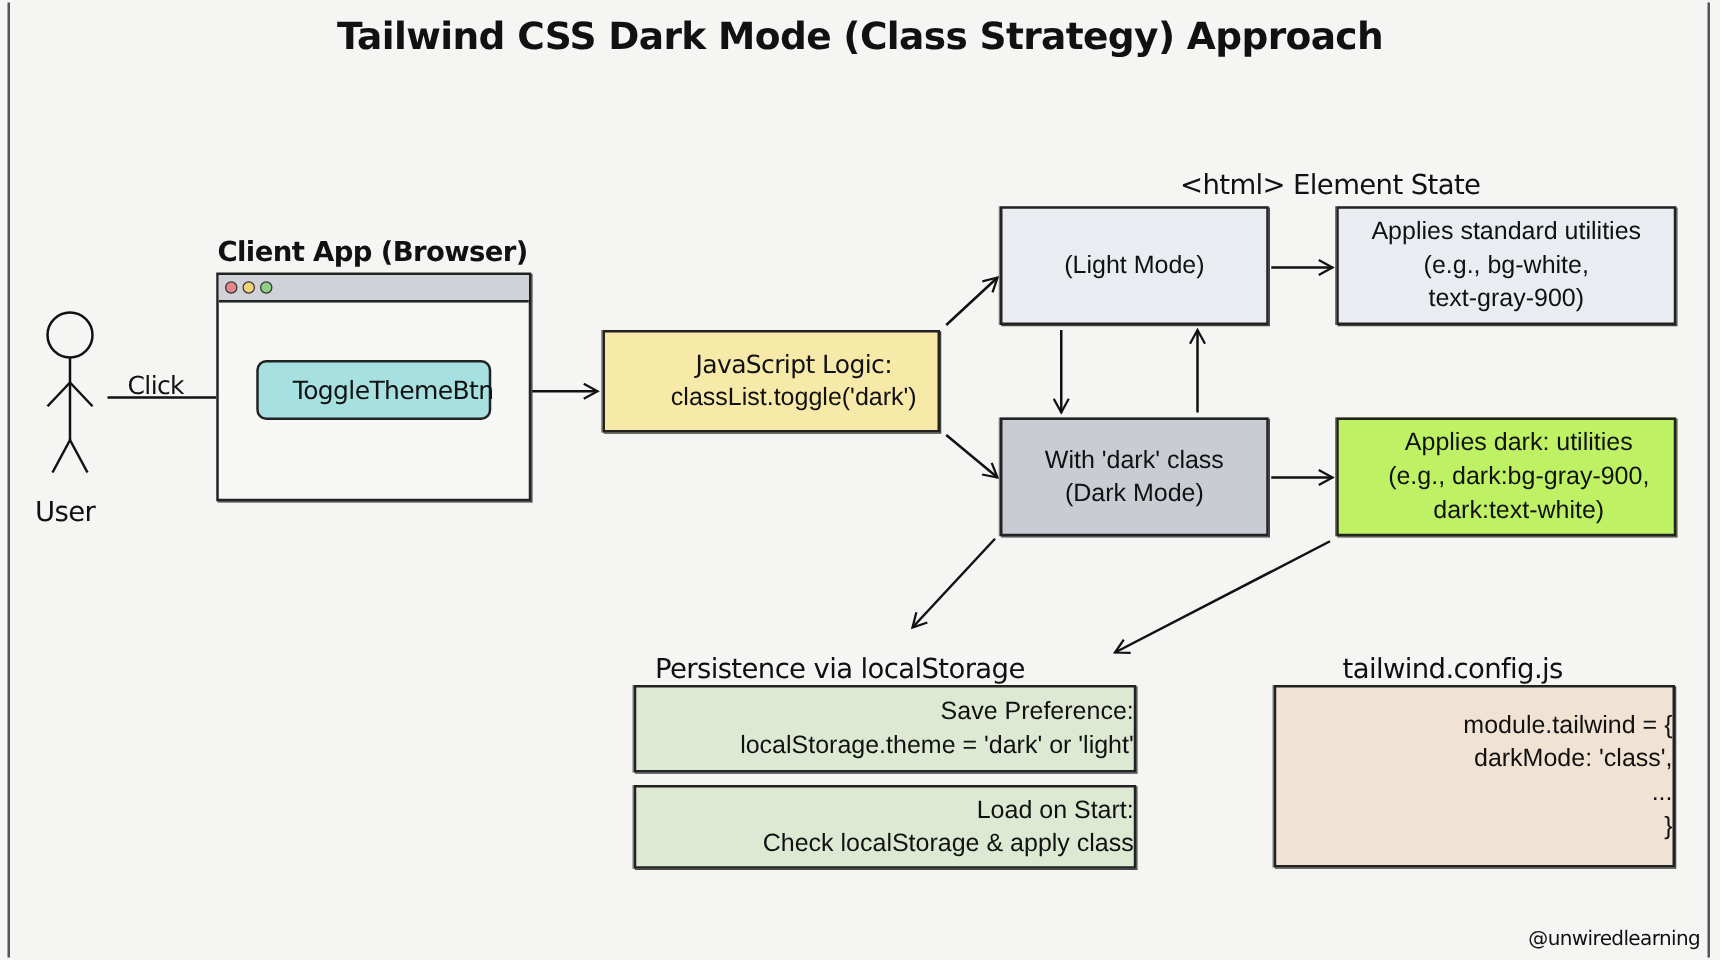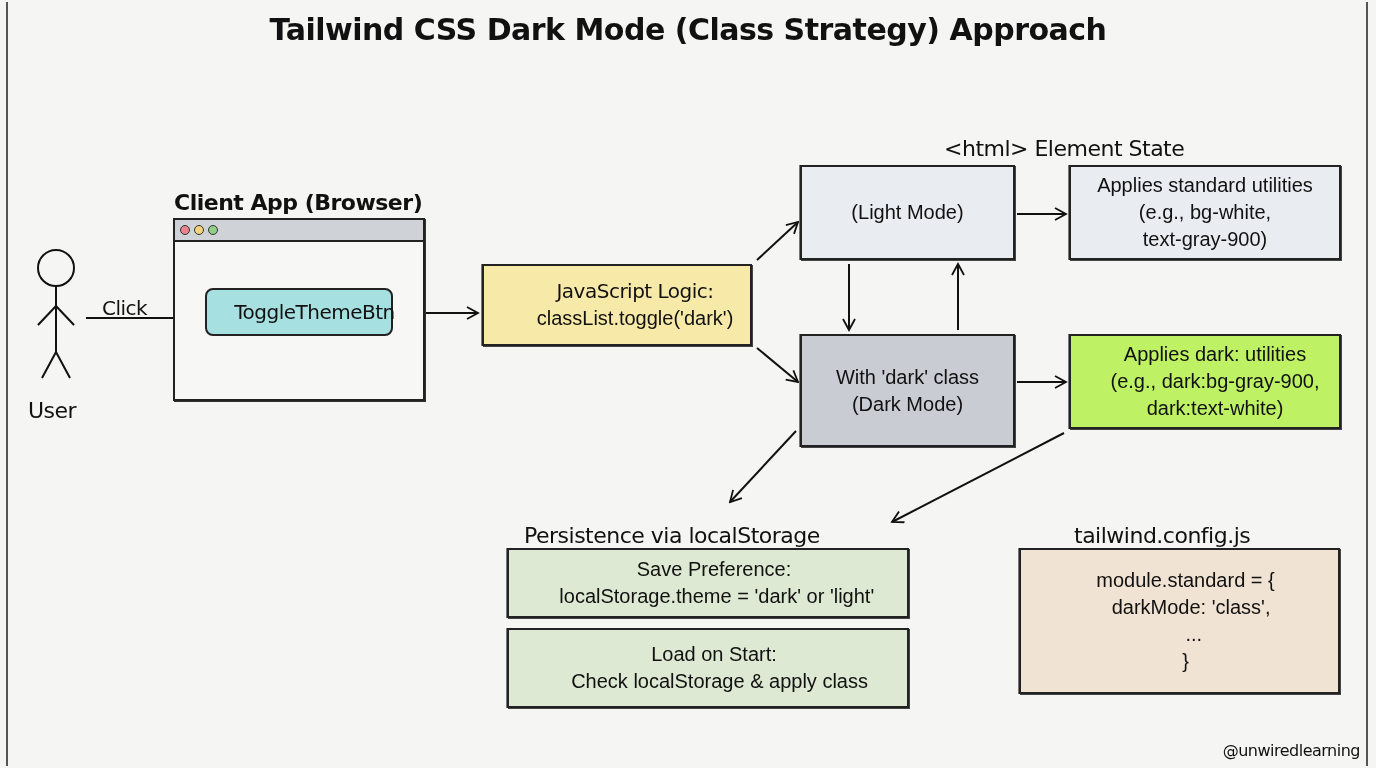--- a/index.html
+++ b/index.html
@@ -21,21 +21,21 @@
     }
     .label { position: absolute; font-size: 22px; white-space: nowrap; margin-top: 12px; }
     .box {
       position: absolute; box-sizing: border-box;
       border: 2px solid #222;
       box-shadow: 1px 1px 0 #444, -1px 0 0 #777;
       display: flex; flex-direction: column; justify-content: center; align-items: center;
       text-align: center; font-size: 20px; line-height: 27px;
       font-family: "Liberation Sans", sans-serif;
     }
-    .box.left { align-items: center; text-align: left; padding-left: 12px; }
+    .box.left { align-items: flex-end; text-align: left; padding-left: 12px; }
     .line { display: block; white-space: pre; }
     svg.arrows { position: absolute; left: 0; top: 0; }
     .browser {
       position: absolute; left: 173px; top: 218px; width: 252px; height: 183px;
       border: 2px solid #222; box-sizing: border-box; background: #f7f7f6;
       box-shadow: 1px 1px 0 #333;
     }
     .browser-bar {
       height: 20px; background: #cfd2d6; border-bottom: 2px solid #222;
       display: flex; align-items: center; padding-left: 5px; gap: 4px;
@@ -98,21 +98,21 @@
   <span class="line hand">JavaScript Logic:</span>
   <span class="line">classList.toggle('dark')</span>
 </div>
 
 <div class="label hand" style="left:944px; top:124px;">&lt;html&gt; Element State</div>
 
 <div class="box" style="left:800px; top:165px; width:215px; height:95px; background:#e9edf2;">
   <span class="line">(Light Mode)</span>
 </div>
 
-<div class="box" style="left:800px; top:334px; width:215px; height:113px; background:#c9cdd3;">
+<div class="box" style="left:800px; top:334px; width:215px; height:95px; background:#c9cdd3;">
   <span class="line">With 'dark' class</span>
   <span class="line">(Dark Mode)</span>
 </div>
 
 <div class="box" style="left:1069px; top:165px; width:272px; height:95px; background:#e9edf2;">
   <span class="line">Applies standard utilities</span>
   <span class="line">(e.g., bg-white,</span>
   <span class="line">text-gray-900)</span>
 </div>
 
@@ -122,27 +122,27 @@
   <span class="line">dark:text-white)</span>
 </div>
 
 <div class="label hand" style="left:524px; top:511px;">Persistence via localStorage</div>
 
 <div class="box left" style="left:507px; top:548px; width:402px; height:70px; background:#dde9d2;">
   <span class="line">Save Preference:</span>
   <span class="line"> localStorage.theme = 'dark' or 'light'</span>
 </div>
 
-<div class="box left" style="left:507px; top:628px; width:402px; height:80px; background:#dde9d2;">
+<div class="box left" style="left:507px; top:628px; width:402px; height:67px; background:#dde9d2;">
   <span class="line">Load on Start:</span>
   <span class="line">  Check localStorage &amp; apply class</span>
 </div>
 
 <div class="label hand" style="left:1074px; top:511px;">tailwind.config.js</div>
 
 <div class="box left" style="left:1019px; top:548px; width:321px; height:146px; background:#f1e3d3;">
-  <span class="line">module.standard = {</span>
+  <span class="line">module.tailwind = {</span>
   <span class="line">  darkMode: 'class',</span>
   <span class="line">   ...</span>
   <span class="line">}</span>
 </div>
 
 <div class="watermark hand">@unwiredlearning</div>
 
 </body></html>

